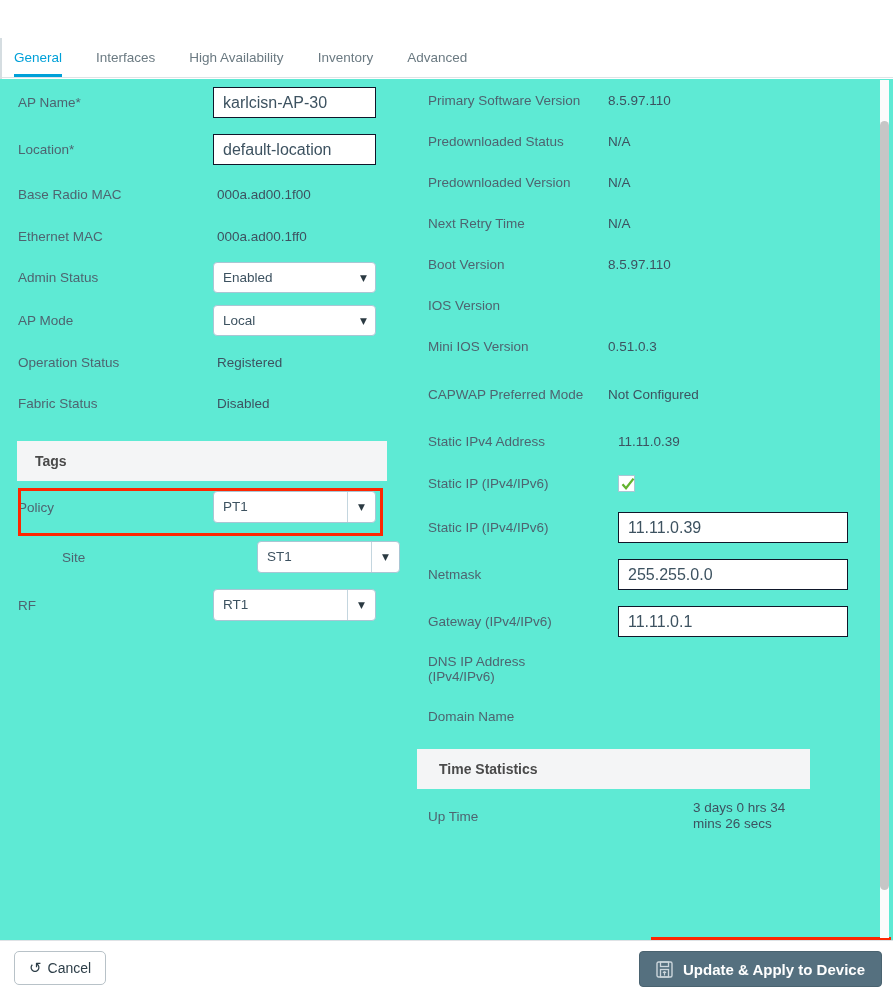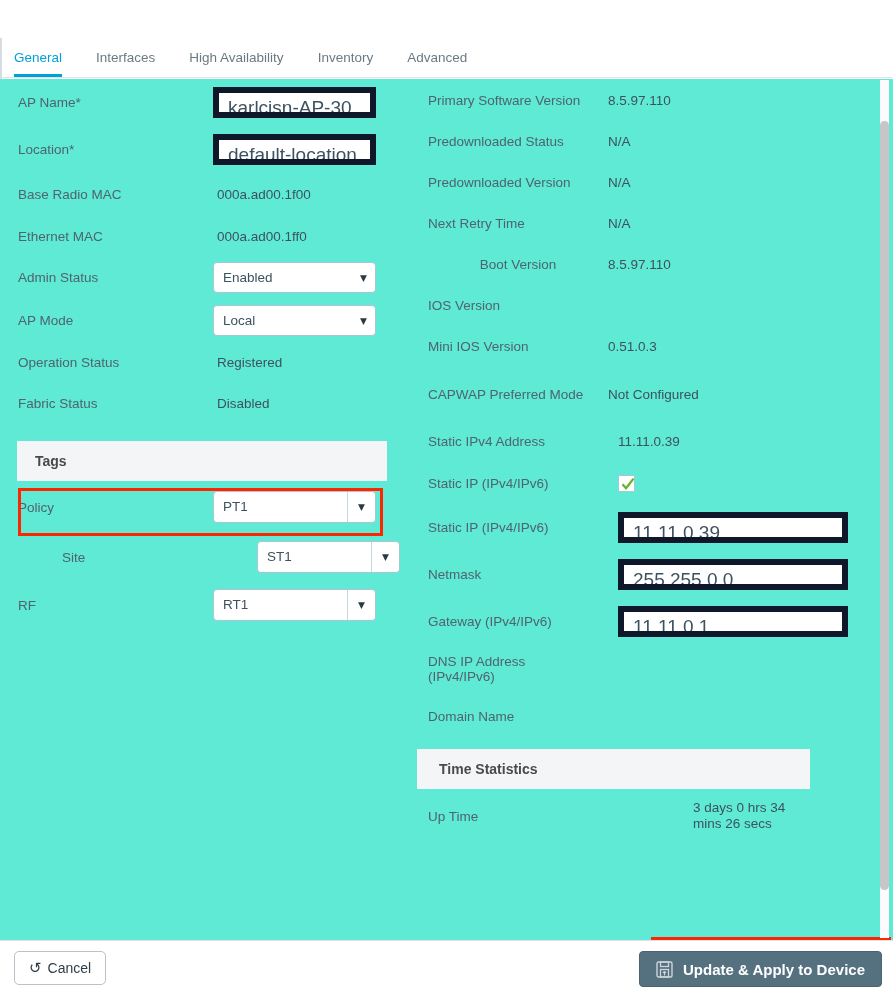--- a/index.html
+++ b/index.html
@@ -109,25 +109,25 @@
     font-size: 13.5px;
     color: #3d5260;
   }
   
   #col-left .lbl { width: 195px; }
   
   #col-right .lbl { width: 180px; }
 
   
   .tinput {
-    border: 6px solid #0f172a;
+    border: 1px solid #0f172a;
     background: #ffffff;
     height: 31px;
     line-height: 29px;
-    font-size: 19px;
+    font-size: 16px;
     color: #3d5260;
     padding: 0 9px;
     display: inline-block;
     white-space: nowrap;
     overflow: hidden;
   }
 
   
   .ddown {
     position: relative;
@@ -365,21 +365,21 @@
       <div class="row" style="height:41px;padding-left:18px;">
         <span class="lbl">Predownloaded Version</span>
         <span class="val">N/A</span>
       </div>
 
       <div class="row" style="height:41px;padding-left:18px;">
         <span class="lbl">Next Retry Time</span>
         <span class="val">N/A</span>
       </div>
 
-      <div class="row" style="height:41px;padding-left:18px;text-align:center;">
+      <div class="row" style="height:41px;padding-left:18px;">
         <span class="lbl">Boot Version</span>
         <span class="val">8.5.97.110</span>
       </div>
 
       <div class="row" style="height:41px;padding-left:18px;">
         <span class="lbl">IOS Version</span>
         <span class="val"></span>
       </div>
 
       <div class="row" style="height:41px;padding-left:18px;">

